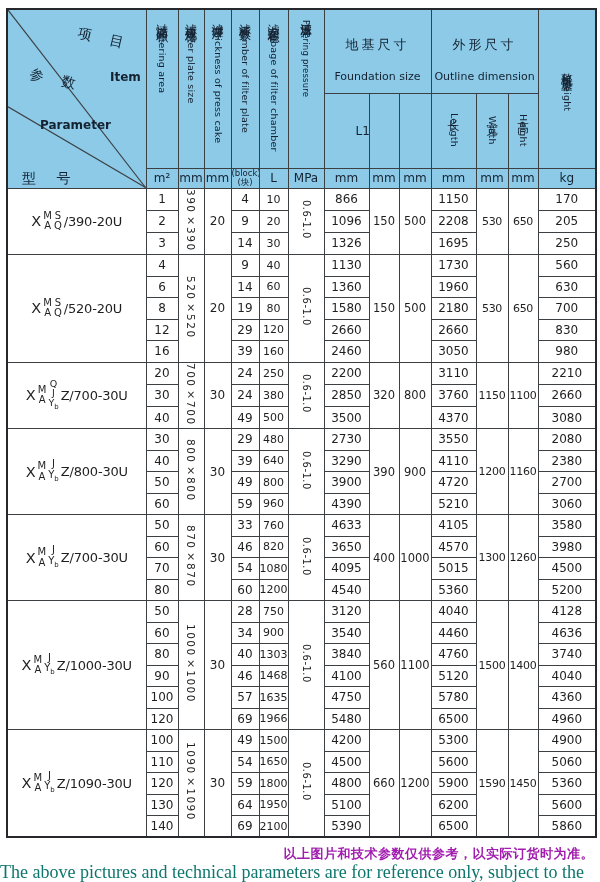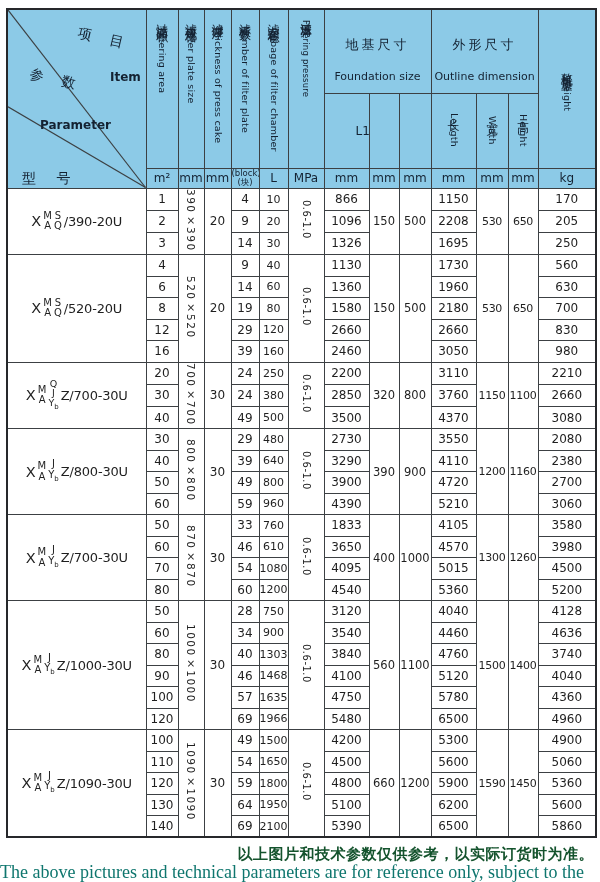--- a/index.html
+++ b/index.html
@@ -70,22 +70,22 @@
   .c-model { font-size: 14px; }
   .mwrap { display: inline-flex; align-items: center; gap: 2px; }
   .mpre { font-size: 14.5px; }
   .stack { display: inline-flex; flex-direction: column; justify-content: center;
            font-size: 10px; line-height: 10.5px; }
   .stack.s3 { font-size: 9.5px; line-height: 9.5px; }
   .msuf { font-size: 13px; letter-spacing: -0.2px; }
   sub.sb { font-size: 7px; }
 
   
-  .f-zh { position: absolute; right: 6px; top: 845px; font-size: 15px; font-weight: bold;
-          color: #14532d; letter-spacing: 0.5px; }
+  .f-zh { position: absolute; right: 6px; top: 845px; font-size: 13px; font-weight: bold;
+          color: #a21caf; letter-spacing: 0.5px; }
   .f-en { position: absolute; right: 6px; top: 862px; font-family: "Liberation Serif", serif;
           font-size: 18px; color: #0f766e; }
 </style>
 </head>
 <body>
 
 <div class="sheet">
 
   <table class="spec">
     <colgroup>
@@ -389,32 +389,32 @@
                 <span>Y<sub class="sb">b</sub></span>
               </span>
               <span class="msuf">Z/700-30U</span>
             </span></td>
           <td class="c-area">50</td>
           <td class="c-ps" rowspan="4"><div class="vdata">870×870</div></td>
           <td class="c-th" rowspan="4">30</td>
           <td class="c-pn">33</td>
           <td class="c-cu">760</td>
           <td class="c-pr" rowspan="4"><div class="vdata press">0.6-1.0</div></td>
-          <td class="c-l1">1833</td>
+          <td class="c-l1">4633</td>
           <td class="c-b" rowspan="4">400</td>
           <td class="c-c" rowspan="4">1000</td>
           <td class="c-len">4105</td>
           <td class="c-w" rowspan="4">1300</td>
           <td class="c-h" rowspan="4">1260</td>
           <td class="c-wt">3580</td>
         </tr>
         <tr>
           <td class="c-area">60</td>
           <td class="c-pn">46</td>
-          <td class="c-cu">610</td>
+          <td class="c-cu">820</td>
           <td class="c-l1">3650</td>
           <td class="c-len">4570</td>
           <td class="c-wt">3980</td>
         </tr>
         <tr>
           <td class="c-area">70</td>
           <td class="c-pn">54</td>
           <td class="c-cu">1080</td>
           <td class="c-l1">4095</td>
           <td class="c-len">5015</td>

